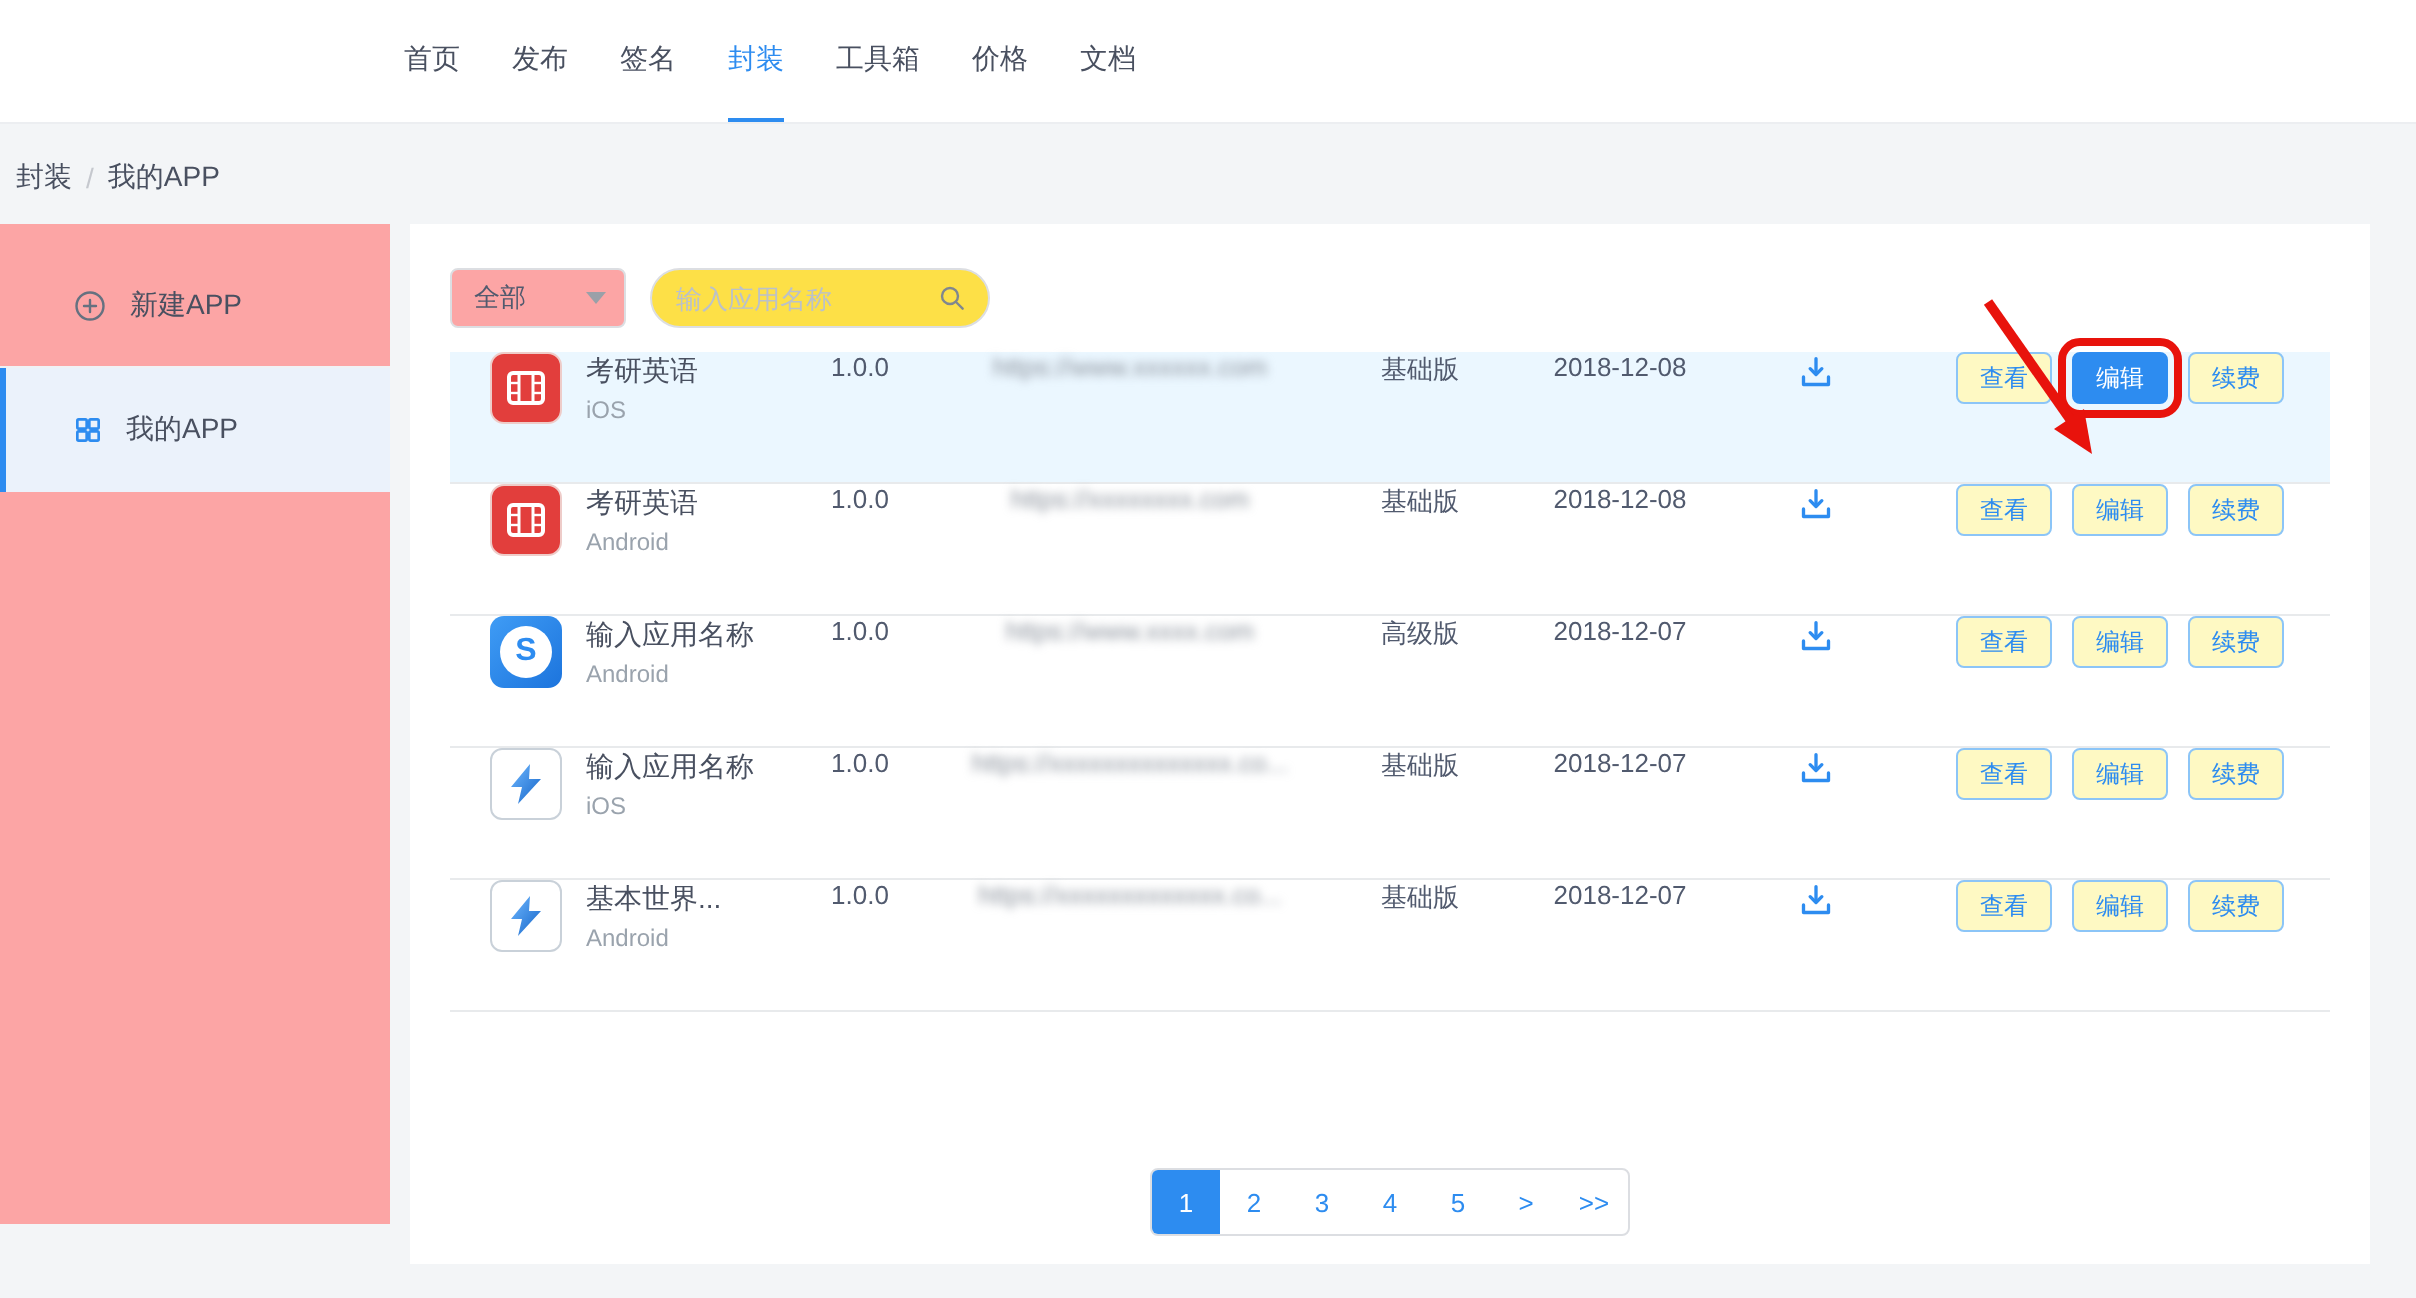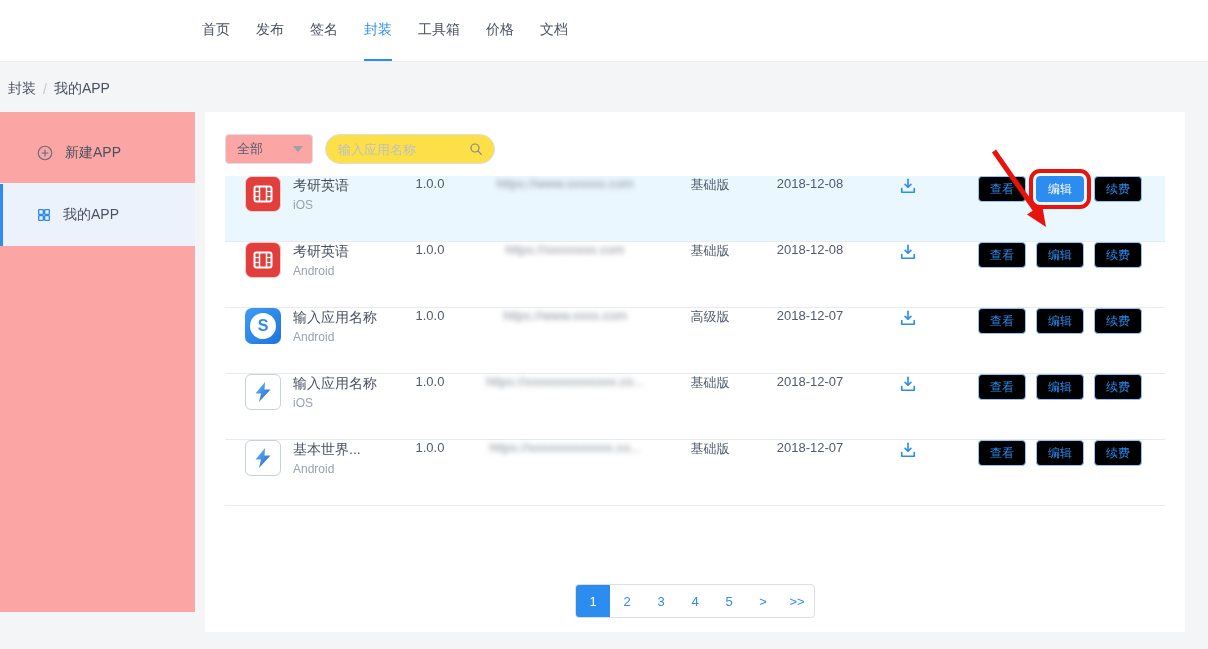--- a/index.html
+++ b/index.html
@@ -105,21 +105,21 @@
   .name-text .plat { font-size:12px; color:#9aa3ad; margin-top:3px; }
 
   .url { color:#8c939d; filter:blur(2.5px); user-select:none; white-space:nowrap; max-width:185px; overflow:hidden; }
 
   .dl-btn { display:flex; cursor:pointer; }
 
   .actions { gap:10px; }
   .btn {
     min-width:46px; height:26px; padding:0 11px; font-size:12px;
     font-family:inherit; border:1px solid #8cc5f7; border-radius:4px;
-    background:#000000; color:#2d8cf0; cursor:pointer;
+    background:#fef9c3; color:#2d8cf0; cursor:pointer;
     display:inline-flex; align-items:center; justify-content:center;
   }
   .btn.primary { background:#2d8cf0; border-color:#2d8cf0; color:#fff; }
   .btn.red-box { outline:4px solid #e8130c; outline-offset:3px; }
 
   
   .pagination {
     position:absolute; top:472px; left:50%; transform:translateX(-50%);
     display:flex; height:34px; background:#fff;
     border:1px solid #dcdee2; border-radius:4px; overflow:hidden;

